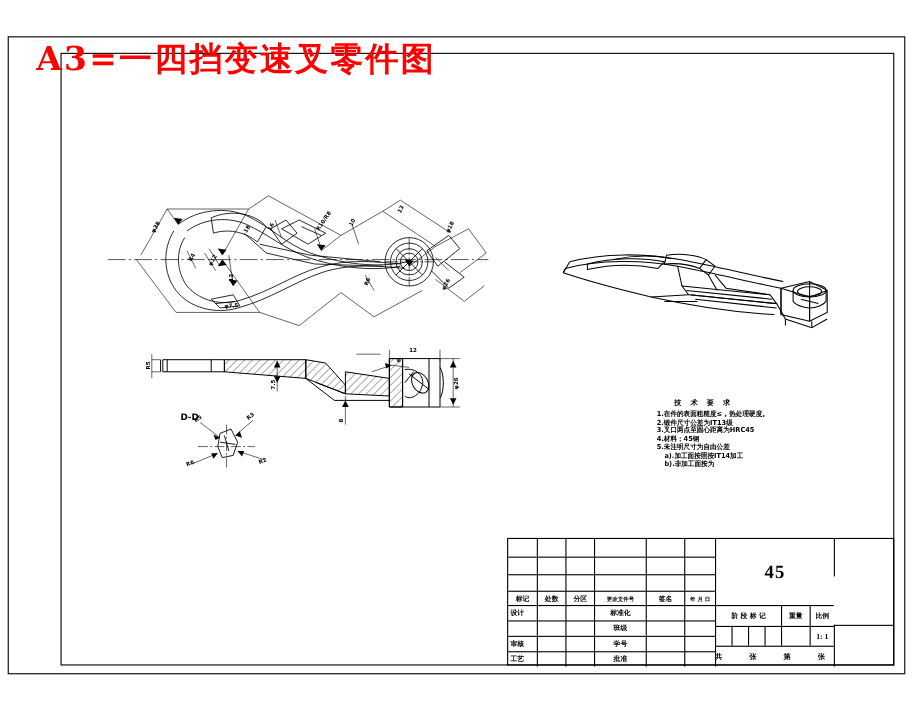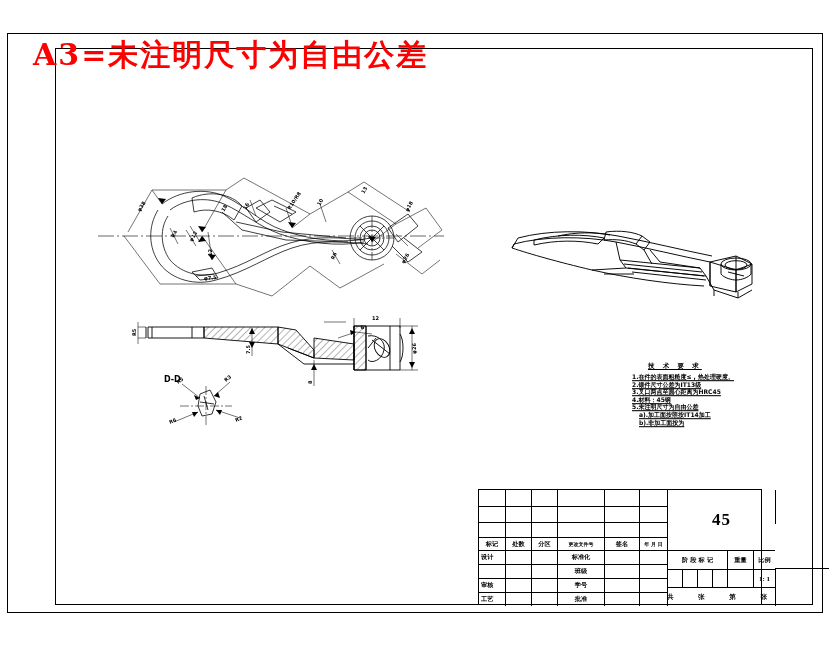--- a/index.html
+++ b/index.html
@@ -26,32 +26,32 @@
 
   
   .view{position:absolute;}
   .view svg{display:block;overflow:visible;}
   #view-top{left:96px;top:168px;}
   #view-iso{left:500px;top:212px;}
   #view-section{left:128px;top:308px;}
   #view-dd{left:160px;top:372px;}
 
   
-  .tech{position:absolute;left:632px;top:362px;width:180px;text-decoration:underline;}
+  .tech{position:absolute;left:597px;top:362px;width:180px;}
   .tech-head{font-size:6.5px;font-weight:700;letter-spacing:3px;
              margin-left:16px;margin-bottom:2px;
              font-family:"DejaVu Sans","Liberation Sans",sans-serif;}
   .tech-line{font-size:6px;line-height:7.6px;white-space:nowrap;
              font-family:"DejaVu Sans","Liberation Sans",sans-serif;
              font-weight:700;transform:scaleY(1.05);transform-origin:left center;}
   .tech-sub{padding-left:7px;}
 
   
-  .tblock{position:absolute;left:461px;top:489px;width:284px;height:116px;
-          border:1.4px solid #000;box-sizing:border-box;margin-left:17px;}
+  .tblock{position:absolute;left:461px;top:489px;width:352px;height:116px;
+          border:1.4px solid #000;box-sizing:border-box;}
   .tb-cell{position:absolute;box-sizing:border-box;display:flex;
            align-items:center;justify-content:center;
            font-size:6.2px;font-weight:700;white-space:nowrap;
            font-family:"DejaVu Sans","Liberation Sans",sans-serif;}
   .tb-l{border-left:1px solid #000;}
   .tb-t{border-top:1px solid #000;}
   .tb-thick-t{border-top:1.4px solid #000;}
   .tb-thick-l{border-left:1.4px solid #000;}
   .tb-left{justify-content:flex-start;padding-left:2px;}
   .mat{font-size:17px;font-weight:700;letter-spacing:1px;
@@ -63,21 +63,21 @@
   .sheet-row{font-size:6.6px;font-weight:700;letter-spacing:9px;}
 </style>
 </head>
 <body>
 
 <div class="sheet">
 
   <div class="outer-border"></div>
   <div class="inner-border"></div>
 
-  <div class="red-title">A3=未注明尺寸为自由公差</div>
+  <div class="red-title">A3=一四挡变速叉零件图</div>
 
 
   <div class="view" id="view-top">
     <svg width="350" height="135" viewBox="0 0 350 135">
       <g stroke="#000" fill="none" stroke-width="0.75">
 
         <path d="M2 68 L348 68" stroke-width="0.6" stroke-dasharray="16,3,2,3"></path>
 
         <path d="M66 36 C84 22 110 20 128 28 C150 38 164 54 186 62
                  C214 72 248 76 274 70"></path>

